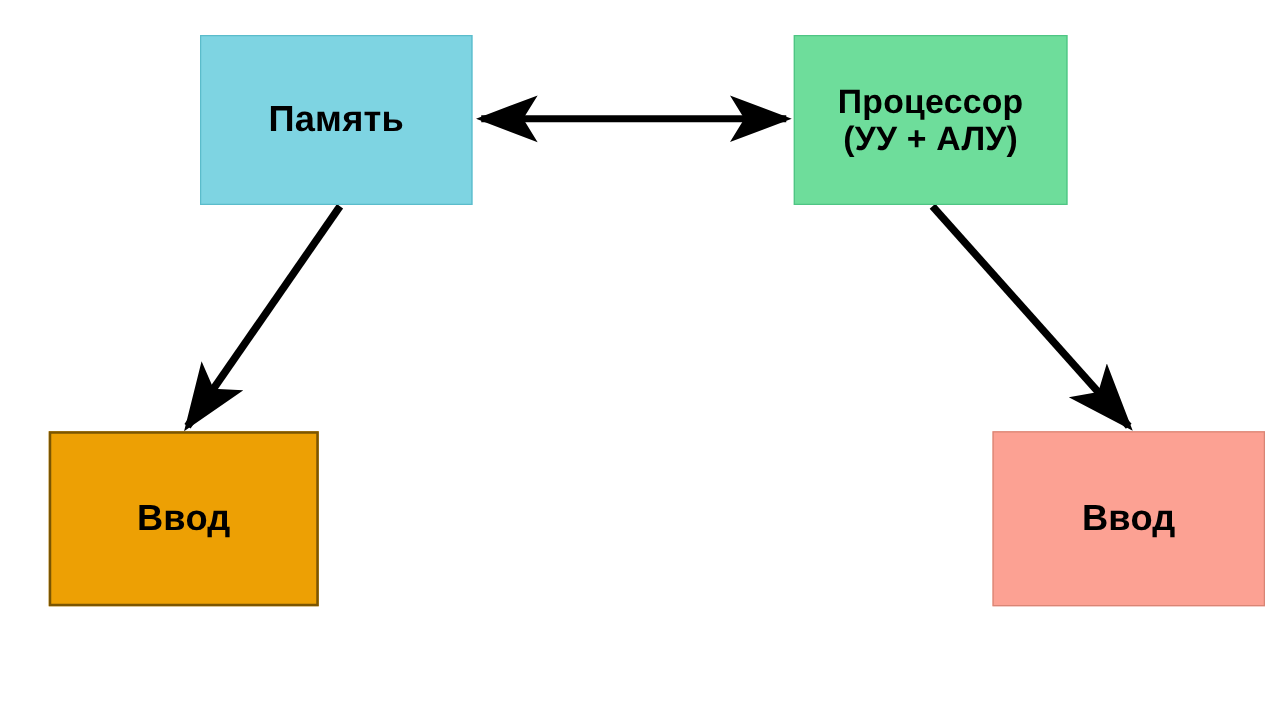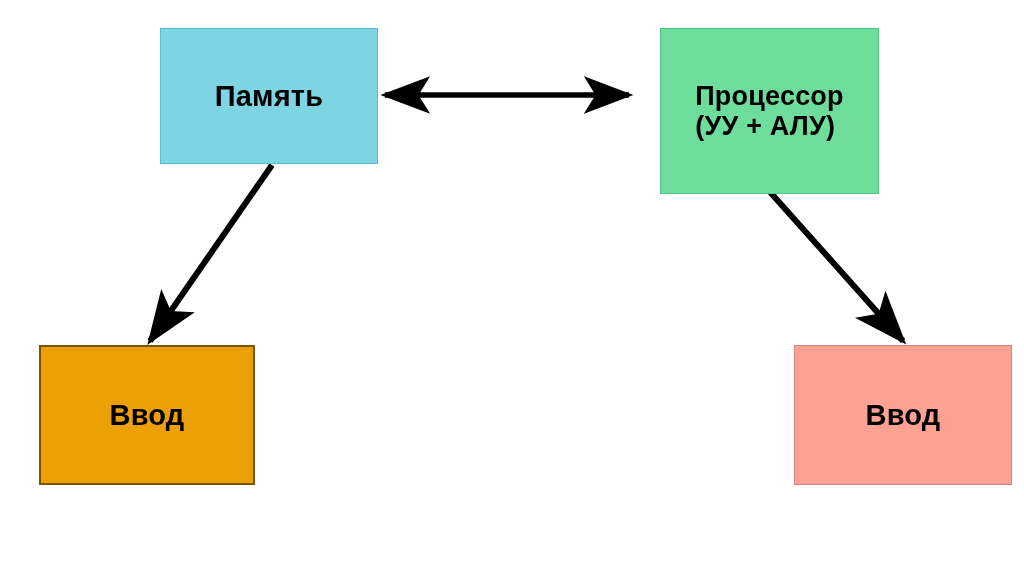--- a/index.html
+++ b/index.html
@@ -16,21 +16,21 @@
     height: 574px;
     background: #ffffff;
     overflow: hidden;
   }
   .node {
     position: absolute;
     box-sizing: border-box;
     display: flex;
     align-items: center;
     justify-content: center;
-    text-align: left;
+    text-align: center;
     color: #000000;
     font-weight: bold;
     line-height: 1.12;
     letter-spacing: 0.2px;
     z-index: 3;
   }
   .node .label {
     display: block;
     white-space: pre-line;
   }
@@ -38,24 +38,24 @@
   #node-memory {
     left: 160px;
     top: 28px;
     width: 218px;
     height: 136px;
     background: #7ed4e2;
     border: 1px solid #5bbccb;
     font-size: 29px;
   }
   #node-processor {
-    left: 660px;
+    left: 635px;
     top: 28px;
     width: 219px;
-    height: 166px;
+    height: 136px;
     background: #6edd9b;
     border: 1px solid #4fc branch;
     border: 1px solid #4fc584;
     font-size: 27px;
   }
   #node-input-left {
     left: 39px;
     top: 345px;
     width: 216px;
     height: 140px;

